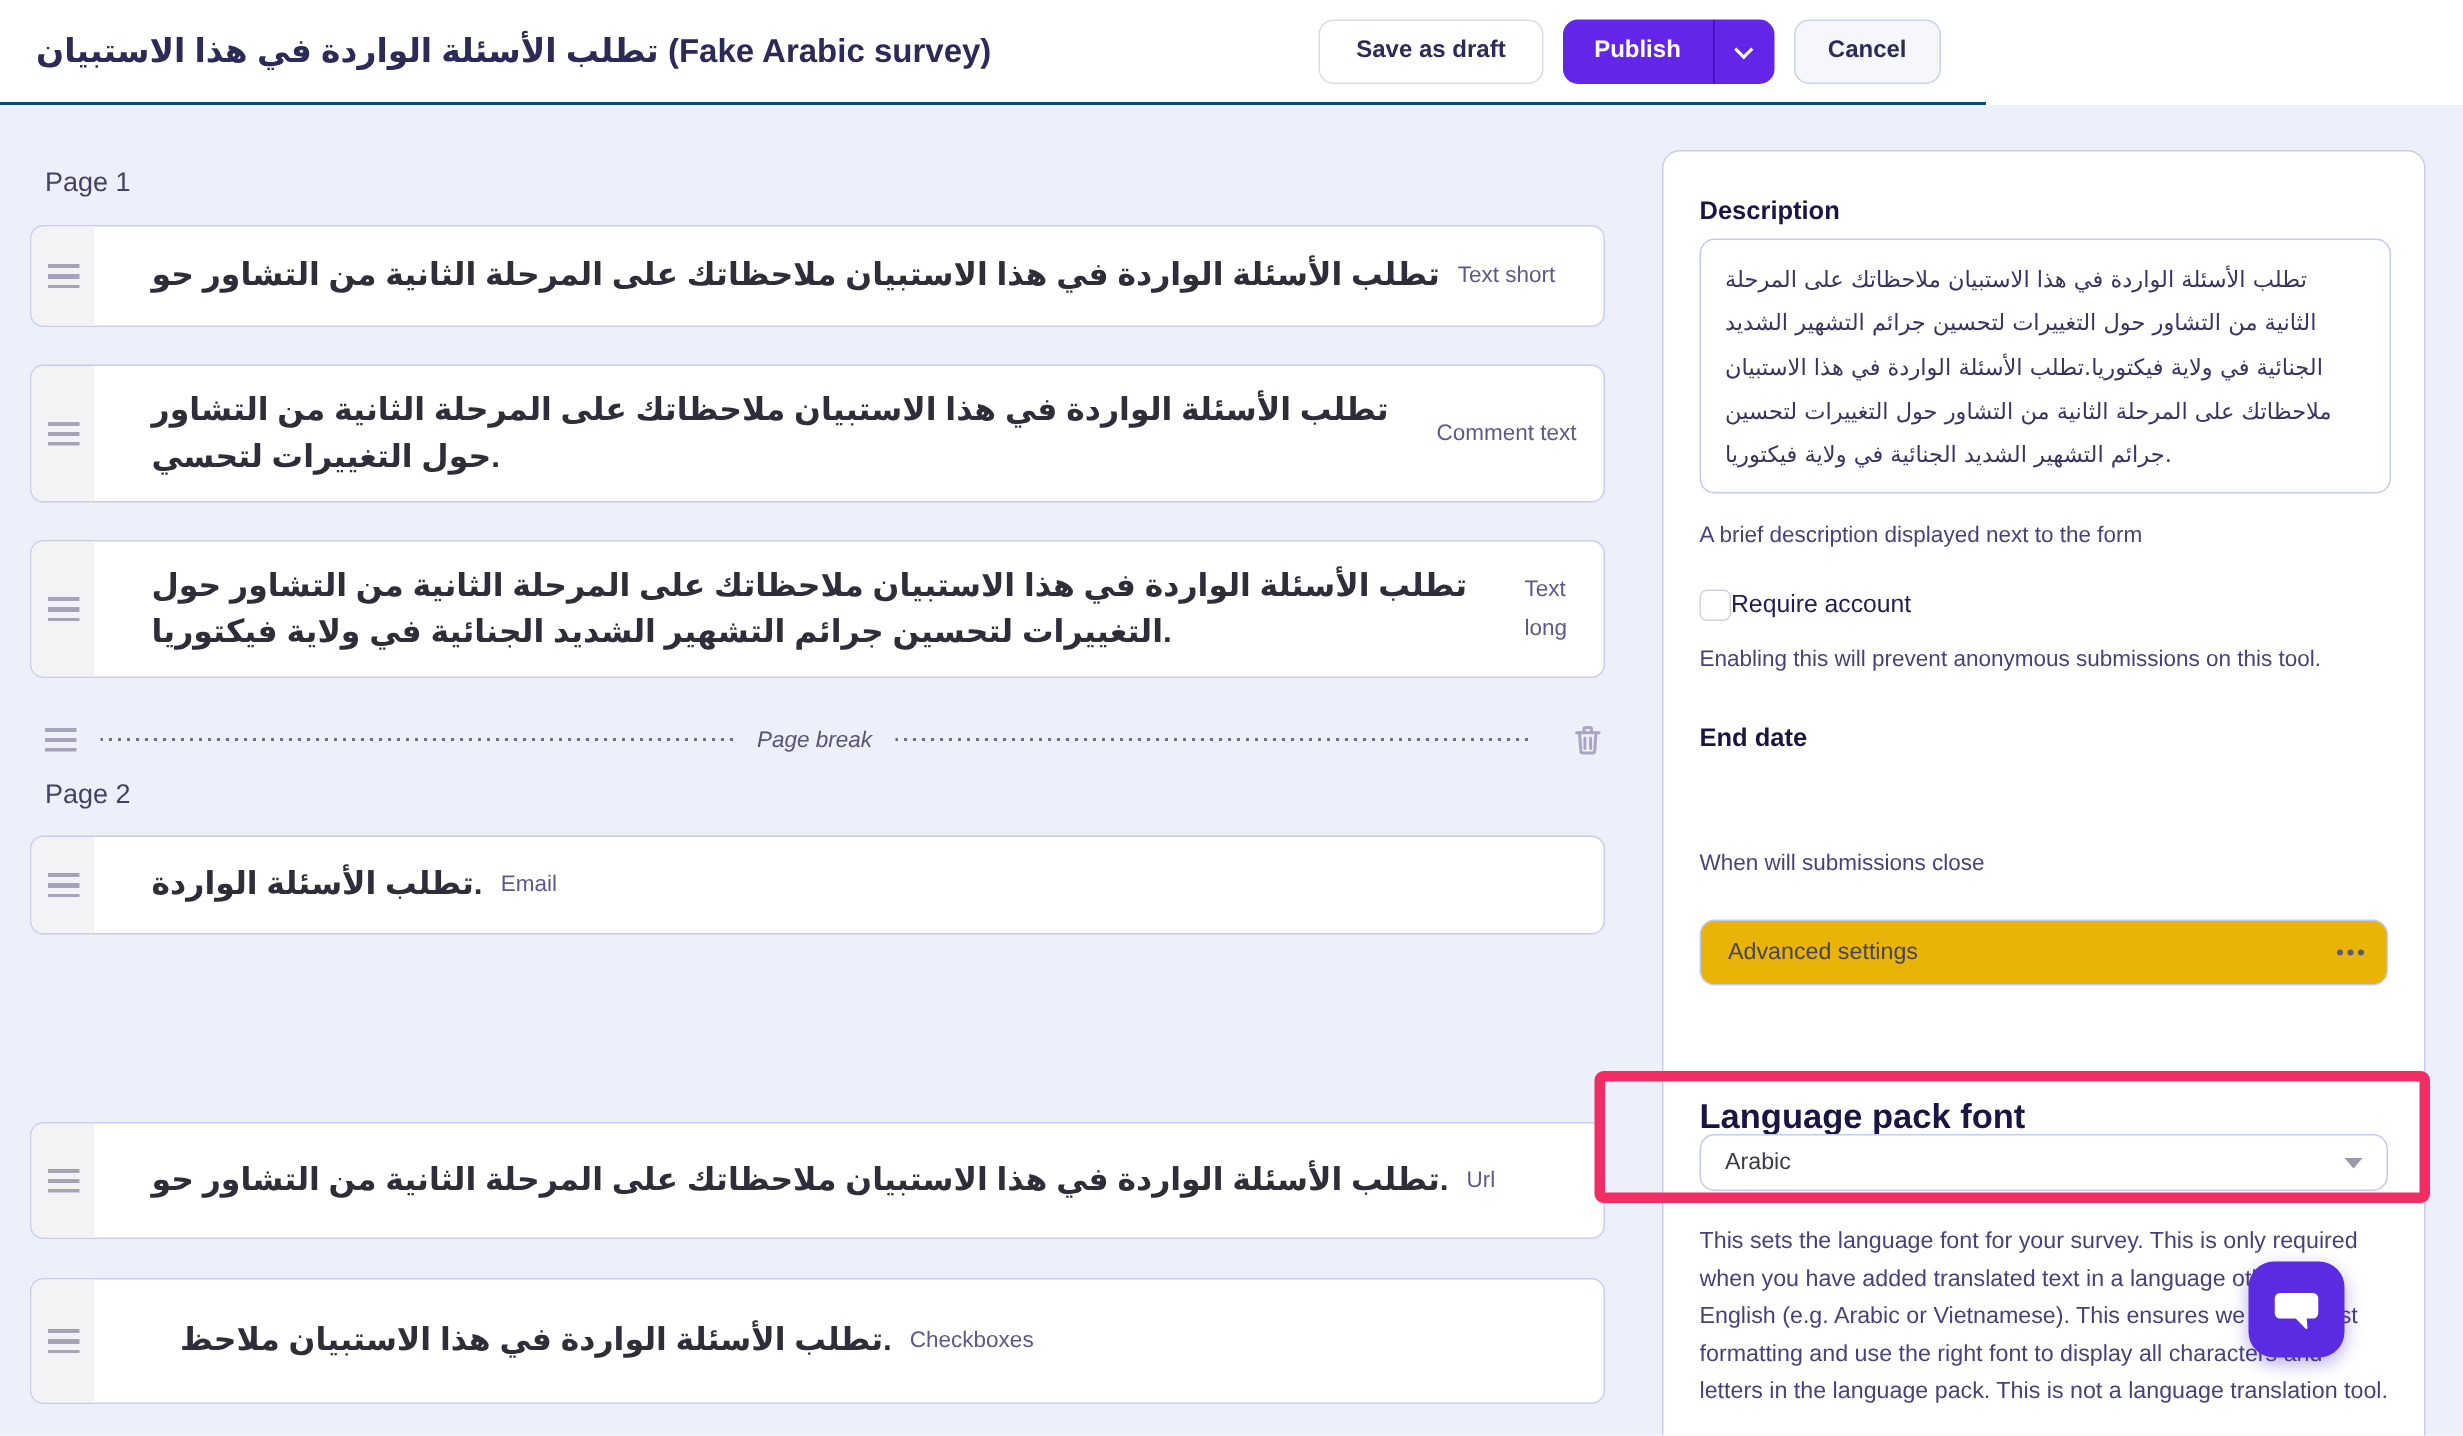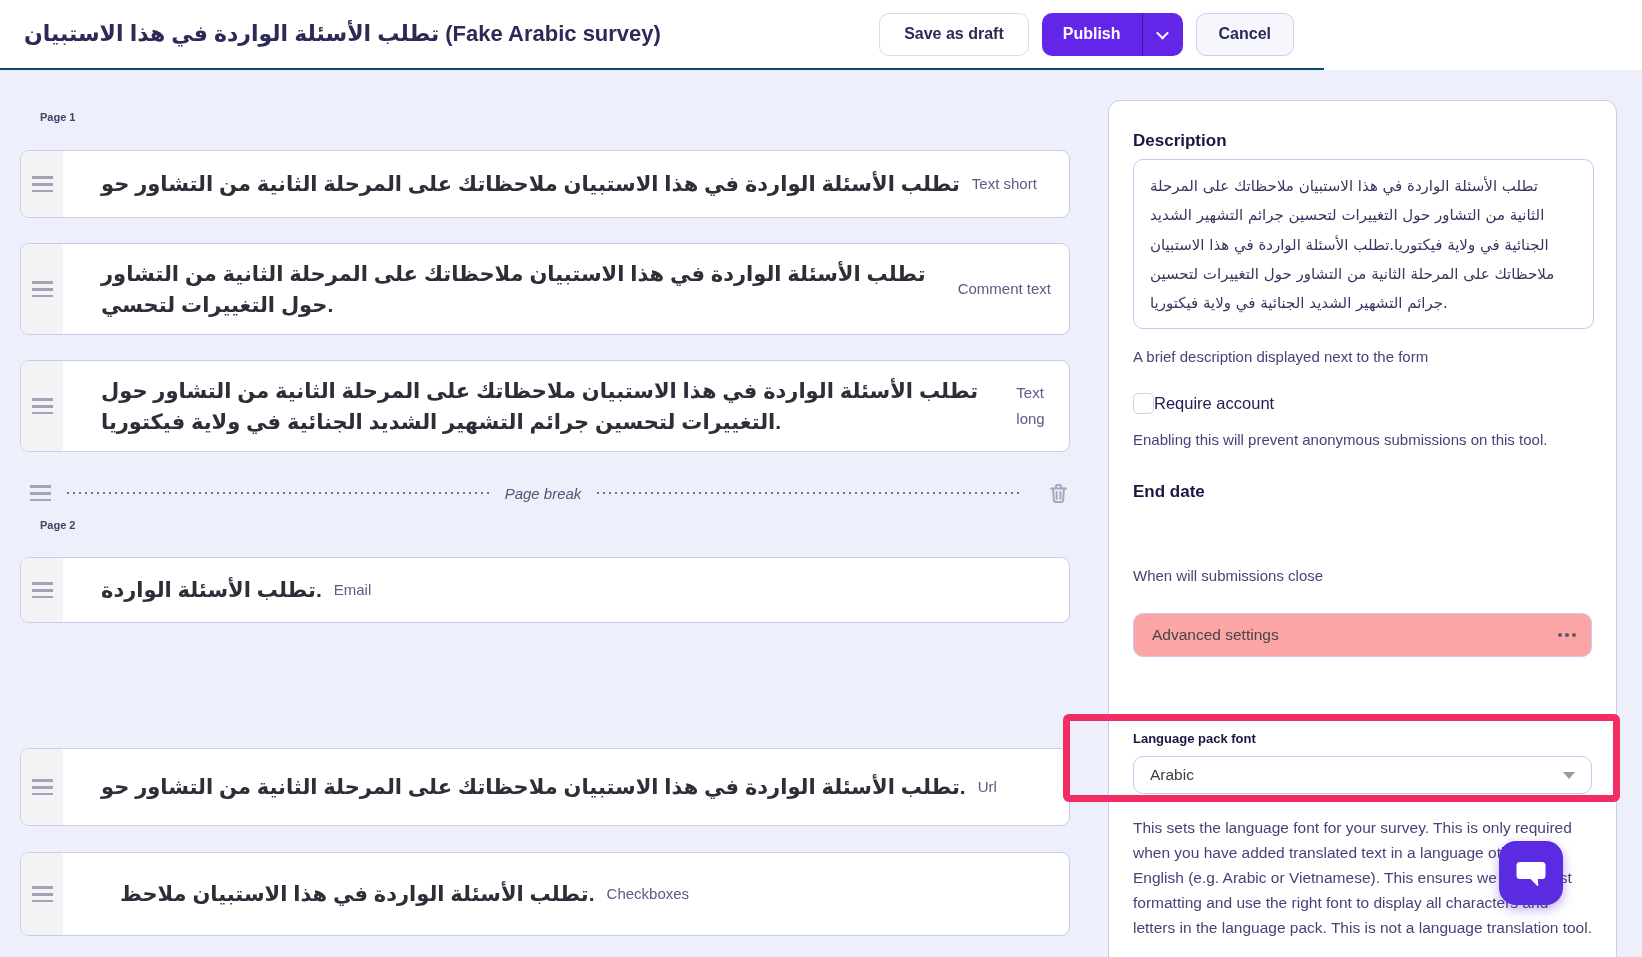--- a/index.html
+++ b/index.html
@@ -17,21 +17,21 @@
   .btn{height:43px;border-radius:10px;font-size:16px;font-weight:600;display:flex;align-items:center;justify-content:center;cursor:pointer;}
   .btn-draft{background:#fff;border:1px solid #dbdbe6;color:#2c2a56;padding:11px 24px;}
   .btn-publish-group{display:flex;align-items:stretch;background:#6326e9;border-radius:10px;overflow:hidden;color:#fff;}
   .btn-publish{padding:0 21px;font-size:16px;font-weight:700;display:flex;align-items:center;}
   .publish-divider{width:1px;background:rgba(20,5,70,.45);}
   .btn-publish-caret{width:40px;display:flex;align-items:center;justify-content:center;cursor:pointer;}
   .chev{width:9px;height:9px;border-right:2.4px solid #fff;border-bottom:2.4px solid #fff;transform:rotate(45deg) translate(-1px,-1px);}
   .btn-cancel{background:#f6f7fd;border:1px solid #ccd1ec;color:#2c2a56;padding:0 22px;}
   
   .main{position:absolute;top:70px;left:0;width:1642px;height:887px;background:#edeffa;}
-  .page-label{position:absolute;left:40px;font-size:11px;color:#454263;font-weight:bold;}
+  .page-label{position:absolute;left:30px;font-size:18px;color:#454263;}
   .card{position:absolute;left:20px;width:1050px;background:#fff;border:1px solid #c9cdec;border-radius:9px;display:flex;overflow:hidden;cursor:pointer;}
   .grip-strip{width:42px;background:#f3f3f6;display:flex;align-items:center;justify-content:center;flex:0 0 auto;cursor:grab;}
   .grip{width:21px;height:16px;background:repeating-linear-gradient(180deg,#a5a3b8 0 2.8px,transparent 2.8px 6.9px);}
   .card-body{flex:1;display:flex;align-items:center;gap:12px;padding:0 18px 0 38px;min-width:0;}
   .q-title{font-size:21px;font-weight:700;color:#2e2d38;line-height:1.5;flex:0 1 auto;min-width:0;}
   .q-type{font-size:15px;color:#5d5a88;flex:0 0 auto;line-height:1.75;}
   .q-type.narrow{flex:0 1 auto;max-width:48px;}
   
   .break-row{position:absolute;left:20px;width:1050px;height:34px;display:flex;align-items:center;}
   .break-grip{width:21px;height:16px;background:repeating-linear-gradient(180deg,#a5a3b8 0 2.8px,transparent 2.8px 6.9px);margin-left:10px;flex:0 0 auto;cursor:grab;}
@@ -47,24 +47,24 @@
   .desc-box{top:58px;height:170px;border:1px solid #c5cbf0;border-radius:10px;padding:12px 16px 0 16px;font-family:"DejaVu Sans",sans-serif;font-size:15px;color:#3a3560;line-height:1.95;resize:none;outline:none;background:#fff;width:461px;overflow:hidden;}
   .desc-help{top:244px;}
   .cbx-row{top:292px;display:flex;align-items:center;}
   .cbx{width:21px;height:21px;border:1.5px solid #d2d2dc;border-radius:5px;background:#fff;cursor:pointer;flex:0 0 auto;}
   .cbx-label{font-size:16.5px;color:#232051;}
   .cbx-help{top:327px;}
   .enddate-heading{top:381px;}
   .date-input{top:410px;height:42px;border:1px solid #c5cbf0;border-radius:10px;display:flex;align-items:center;justify-content:space-between;padding:0 14px 0 16px;cursor:text;background:#fff;}
   .date-value{font-size:16px;color:#2b2850;}
   .date-help{top:463px;}
-  .adv-btn{top:512px;height:44px;border:1px solid #c5cbf0;border-radius:10px;display:flex;align-items:center;justify-content:space-between;padding:0 18px;cursor:pointer;background:#fca5a5;}
+  .adv-btn{top:512px;height:44px;border:1px solid #c5cbf0;border-radius:10px;display:flex;align-items:center;justify-content:space-between;padding:0 18px;cursor:pointer;background:#eab308;}
   .adv-label{font-size:15.5px;color:#46454e;}
   .dots{width:4px;height:4px;border-radius:50%;background:#5c5a6e;box-shadow:-7px 0 0 #5c5a6e,7px 0 0 #5c5a6e;margin-right:4px;}
-  .lang-heading{top:630px;font-size:13px;}
+  .lang-heading{top:630px;font-size:23px;}
   .lang-select{top:655px;height:38px;border:1px solid #c5cbf0;border-radius:10px;display:flex;align-items:center;justify-content:space-between;padding:0 16px;cursor:pointer;background:#fff;}
   .lang-value{font-size:15.5px;color:#3c3a45;}
   .sel-caret{width:0;height:0;border-left:6px solid transparent;border-right:6px solid transparent;border-top:7px solid #9a99a6;}
   .lang-help{top:714px;font-size:15.5px;line-height:1.62;}
   
   .highlight-box{position:absolute;left:1063px;top:644px;width:557px;height:88px;border:7px solid #f12d64;border-radius:6px;pointer-events:none;z-index:6;}
   
   .chat-fab{position:absolute;left:1499px;top:771px;width:64px;height:64px;border-radius:17px;background:#5a2be1;display:flex;align-items:center;justify-content:center;cursor:pointer;z-index:8;box-shadow:0 4px 12px rgba(60,20,180,.35);}
 </style>
 </head>

